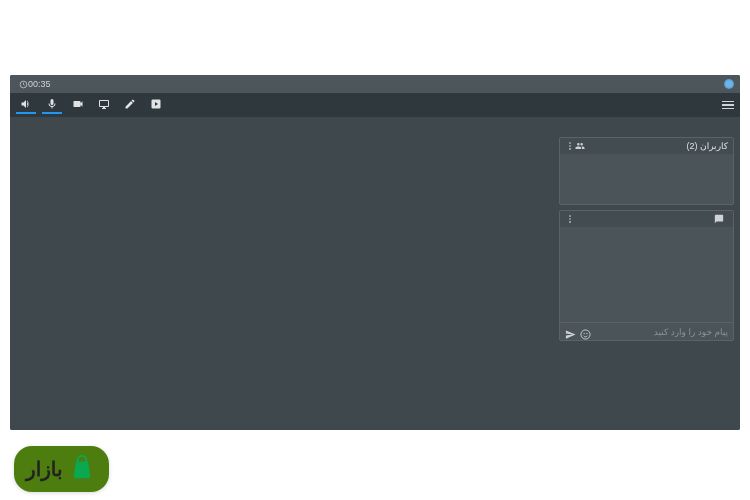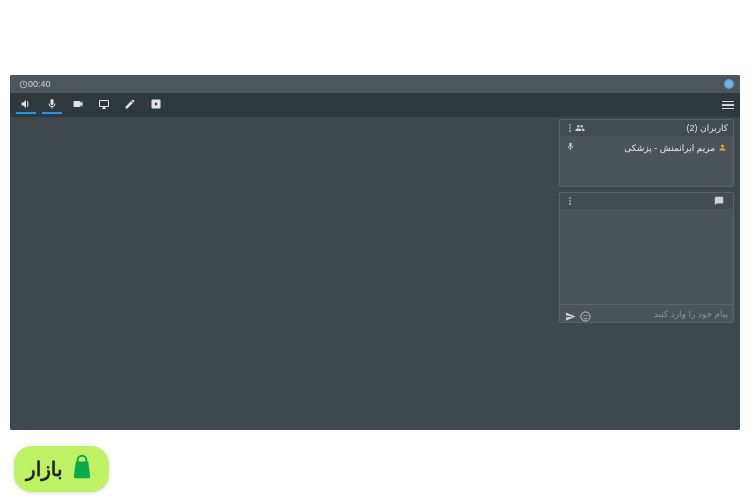--- a/index.html
+++ b/index.html
@@ -11,51 +11,51 @@
 .titlebar .clock-icon { width: 9px; height: 9px; margin-left: 3px; }
 .titlebar .clock-icon svg { width: 100%; height: 100%; }
 .toolbar { height: 24px; background: #2f383c; display: flex; align-items: center; padding: 0 6px; direction: ltr; }
 .toolbar .tool { width: 20px; height: 18px; display: flex; align-items: center; justify-content: center; margin-right: 6px; border-bottom: 2px solid transparent; cursor: pointer; }
 .toolbar .tool.active { border-bottom-color: #2196f3; }
 .toolbar .tool svg { width: 12px; height: 12px; fill: #e0e3e4; }
 .toolbar .right { margin-left: auto; display: flex; align-items: center; }
 .toolbar .menu-lines { display: flex; flex-direction: column; gap: 2px; cursor: pointer; }
 .toolbar .menu-lines span { width: 12px; height: 1.5px; background: #cfd3d5; display: block; }
 .main { flex: 1; background: #3f484d; position: relative; }
-.side-panels { position: absolute; top: 2px; right: 6px; width: 175px; display: flex; flex-direction: column; gap: 5px; }
+.side-panels { position: absolute; top: 20px; right: 6px; width: 175px; display: flex; flex-direction: column; gap: 5px; }
 .panel { background: #4b5459; border: 1px solid #5a6368; border-radius: 2px; }
 .panel-header { height: 16px; background: #434c51; display: flex; align-items: center; padding: 0 5px; font-size: 9px; color: #dde0e1; direction: rtl; }
 .panel-header .ph-icon { width: 10px; height: 10px; margin-right: 4px; }
 .panel-header .ph-icon svg, .panel-header .dots svg { width: 100%; height: 100%; fill: #cfd3d5; }
 .panel-header .ph-left { margin-right: auto; display: flex; align-items: center; }
 .panel-header .dots { width: 10px; height: 10px; cursor: pointer; }
 .panel-body { padding: 4px 6px; min-height: 50px; }
 .user-row { display: flex; align-items: center; direction: rtl; padding: 2px 0; font-size: 9px; color: #e6e8e9; }
 .user-row .user-icon { width: 9px; height: 9px; margin-left: 3px; }
 .user-row .user-icon svg { width: 100%; height: 100%; }
 .user-row .row-right { margin-right: auto; }
 .user-row .row-right svg { width: 9px; height: 9px; fill: #cfd3d5; }
 .chat-body { height: 95px; }
 .chat-input { height: 18px; border-top: 1px solid #5a6368; display: flex; align-items: center; padding: 0 5px; direction: rtl; }
 .chat-input input { flex: 1; background: transparent; border: none; outline: none; font-size: 9px; color: #cfd3d5; direction: rtl; font-family: inherit; }
 .chat-input input::placeholder { color: #8a9398; }
 .chat-input .ci-icon { width: 11px; height: 11px; margin-right: 4px; cursor: pointer; }
 .chat-input .ci-icon svg { width: 100%; height: 100%; fill: #cfd3d5; }
-.logo-wrap { position: absolute; bottom: 8px; left: 14px; display: flex; align-items: center; gap: 4px; background: #bef264; padding: 6px 12px; border-radius: 18px; box-shadow: 0 1px 4px rgba(0,0,0,0.15); }
+.logo-wrap { position: absolute; bottom: 8px; left: 14px; display: flex; align-items: center; gap: 4px; background: #4d7c0f; padding: 6px 12px; border-radius: 18px; box-shadow: 0 1px 4px rgba(0,0,0,0.15); }
 .logo-wrap .bag svg { width: 30px; height: 30px; }
 .logo-wrap .txt { font-size: 20px; font-weight: bold; color: #222; direction: rtl; }
 </style>
 </head>
 <body>
 
 <div class="app">
   <div class="titlebar">
     <span class="brand-dot"></span>
     <span class="spacer"></span>
-    <span>00:40</span>
+    <span>00:35</span>
     <span class="clock-icon">
       <svg viewBox="0 0 24 24">
           <circle cx="12" cy="12" r="9" fill="none" stroke="#cfd3d5" stroke-width="2"></circle>
           <path d="M12 7v5l3 2" fill="none" stroke="#cfd3d5" stroke-width="2"></path>
         </svg>
     </span>
   </div>
 
   <div class="toolbar">
     <div class="tool active">
@@ -111,33 +111,20 @@
             <span class="dots">
               <svg viewBox="0 0 24 24">
                   <circle cx="12" cy="5" r="2"></circle>
                   <circle cx="12" cy="12" r="2"></circle>
                   <circle cx="12" cy="19" r="2"></circle>
                 </svg>
             </span>
           </div>
         </div>
         <div class="panel-body">
-          <div class="user-row">
-            <span class="user-icon">
-              <svg viewBox="0 0 24 24">
-                  <path fill="#f5a623" d="M12 12a4 4 0 1 0-4-4 4 4 0 0 0 4 4zm0 2c-2.67 0-8 1.34-8 4v2h16v-2c0-2.66-5.33-4-8-4z"></path>
-                </svg>
-            </span>
-            <span>مریم ایرانمنش - پزشکی</span>
-            <span class="row-right">
-              <svg viewBox="0 0 24 24">
-                  <path d="M12 14a3 3 0 0 0 3-3V5a3 3 0 0 0-6 0v6a3 3 0 0 0 3 3zm5-3a5 5 0 0 1-10 0H5a7 7 0 0 0 6 6.9V21h2v-3.1A7 7 0 0 0 19 11h-2z"></path>
-                </svg>
-            </span>
-          </div>
         </div>
       </div>
 
       <div class="panel">
         <div class="panel-header">
           <div class="ph-left" style="margin-right:0;margin-left:auto;">
             <span class="ph-icon">
               <svg viewBox="0 0 24 24">
                   <path d="M20 2H4a2 2 0 0 0-2 2v18l4-4h14a2 2 0 0 0 2-2V4a2 2 0 0 0-2-2z"></path>
                 </svg>

